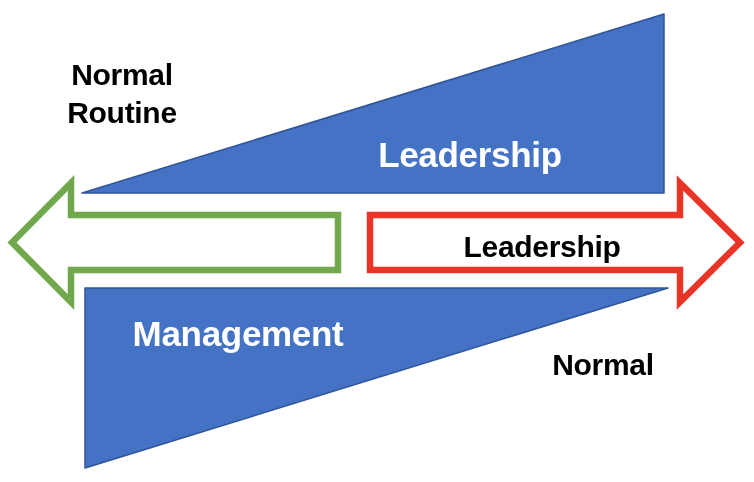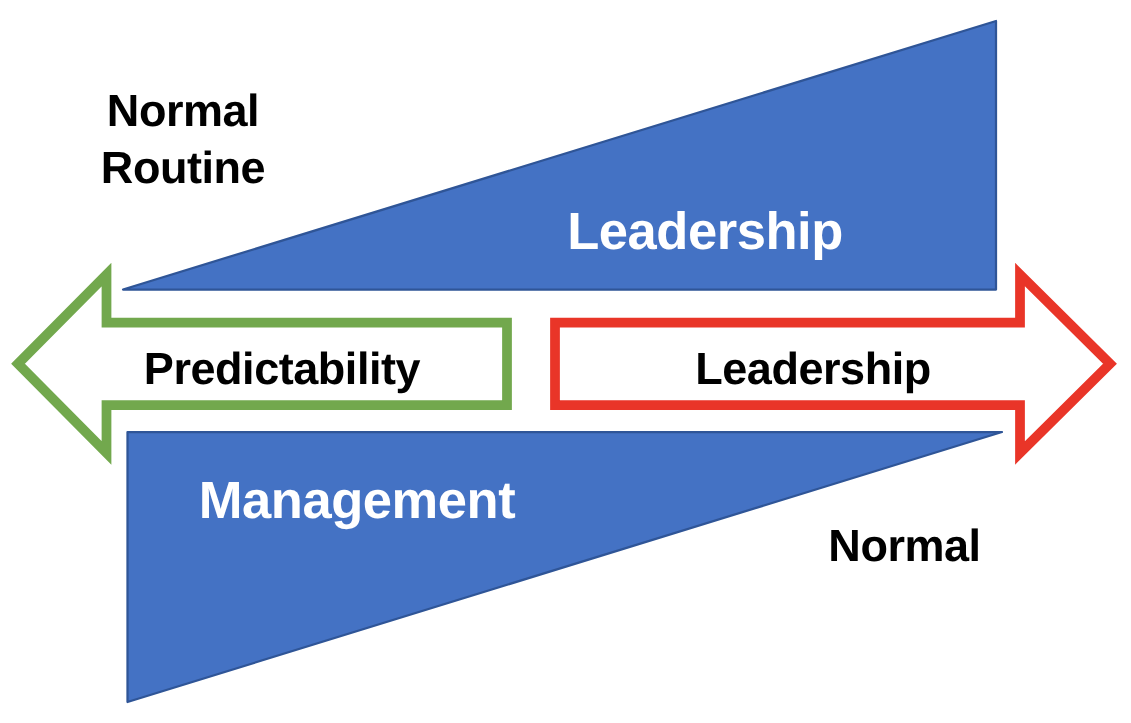--- a/index.html
+++ b/index.html
@@ -50,21 +50,20 @@
     <polygon points="370,215 680,215 680,183 740,242.5 680,302 680,270 370,270" fill="#FFFFFF" stroke-width="6.5" stroke-linejoin="miter" stroke="#E93528"></polygon>
   </svg>
 
   <div class="label dark size-black" style="left:38px; top:56px; width:168px;">
     <span class="line">Normal</span>
     <span class="line">Routine</span>
   </div>
 
   <div class="label light size-white" style="left:330px; top:134px; width:280px;">Leadership</div>
 
-  <div class="label dark size-black" style="left:68px; top:228px; width:240px;">Predictability</div>
 
   <div class="label dark size-black" style="left:422px; top:228px; width:240px;">Leadership</div>
 
   <div class="label light size-white" style="left:98px; top:313px; width:280px;">Management</div>
 
   <div class="label dark size-black crisis-lines" style="left:518px; top:344px; width:170px;">
     <span class="line">Normal</span>
   </div>
 
 </div>

